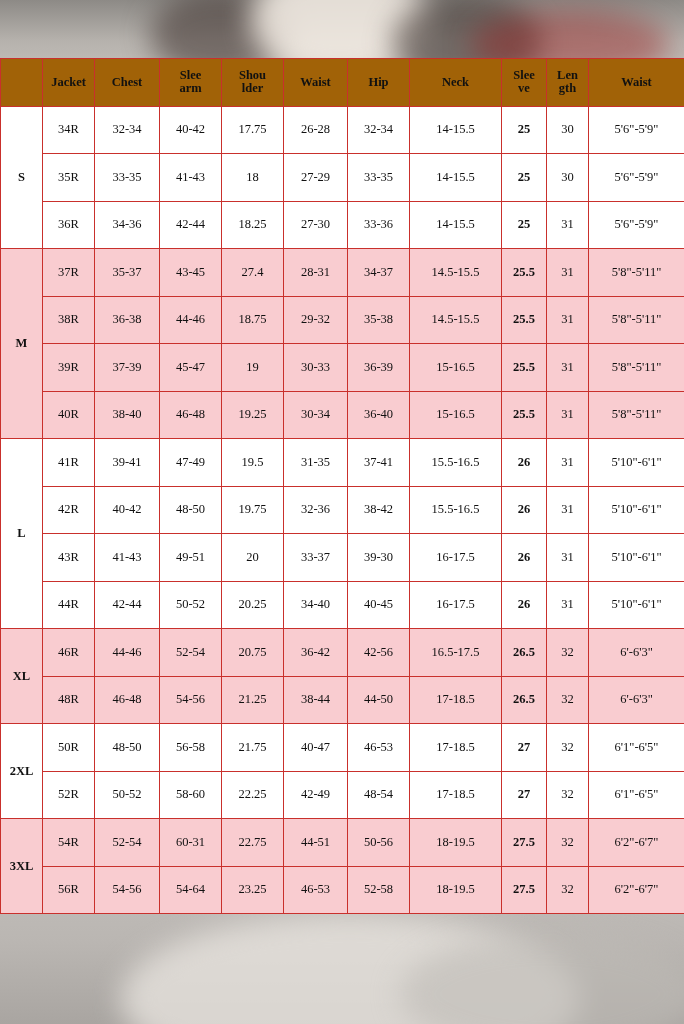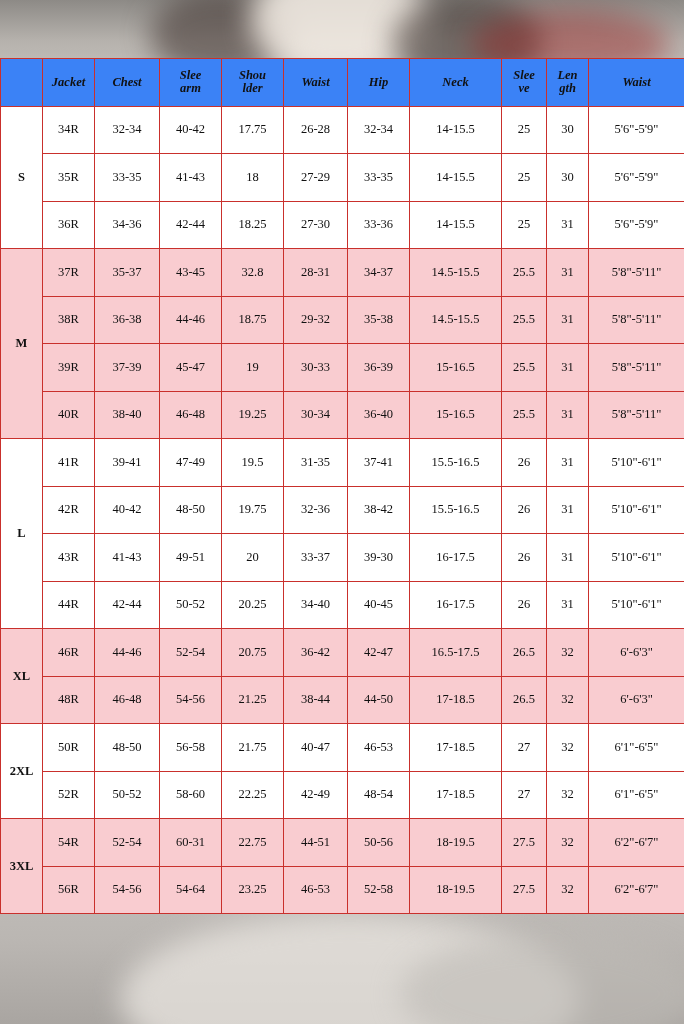--- a/index.html
+++ b/index.html
@@ -63,42 +63,41 @@
     border: 1px solid #c9302c;
     text-align: center;
     vertical-align: middle;
     color: #111111;
     font-size: 12.5px;
     padding: 0;
     height: 47.5px;
     box-sizing: border-box;
   }
   thead th {
-    background: #3b82f6;
+    background: #a16207;
     color: #ffffff;
     font-weight: bold;
     font-size: 13px;
     height: 72px;
     border: 1px solid #8e0d0d;
     line-height: 1.05;
-    font-style: italic;
   }
   td.sizecol {
     font-weight: bold;
     font-size: 14px;
     background: #ffffff;
   }
   tr.pink td {
     background: #f9ccd0;
   }
   tr.pink td.sizecol {
     background: #f9ccd0;
   }
   td.sleeve {
-    font-weight: normal;
+    font-weight: bold;
     font-size: 13.5px;
   }
   td.jacket {
     font-size: 12.5px;
   }
   
   col.c-size   { width: 42px; }
   col.c-jacket { width: 52px; }
   col.c-chest  { width: 65px; }
   col.c-over   { width: 62px; }
@@ -199,21 +198,21 @@
           <td>14-15.5</td>
           <td class="sleeve">25</td>
           <td>31</td>
           <td>5'6"-5'9"</td>
         </tr>
         <tr class="pink">
           <td class="sizecol" rowspan="4">M</td>
           <td class="jacket">37R</td>
           <td>35-37</td>
           <td>43-45</td>
-          <td>32.8</td>
+          <td>27.4</td>
           <td>28-31</td>
           <td>34-37</td>
           <td>14.5-15.5</td>
           <td class="sleeve">25.5</td>
           <td>31</td>
           <td>5'8"-5'11"</td>
         </tr>
         <tr class="pink">
           <td class="jacket">38R</td>
           <td>36-38</td>
@@ -299,21 +298,21 @@
           <td>31</td>
           <td>5'10"-6'1"</td>
         </tr>
         <tr class="pink">
           <td class="sizecol" rowspan="2">XL</td>
           <td class="jacket">46R</td>
           <td>44-46</td>
           <td>52-54</td>
           <td>20.75</td>
           <td>36-42</td>
-          <td>42-47</td>
+          <td>42-56</td>
           <td>16.5-17.5</td>
           <td class="sleeve">26.5</td>
           <td>32</td>
           <td>6'-6'3"</td>
         </tr>
         <tr class="pink">
           <td class="jacket">48R</td>
           <td>46-48</td>
           <td>54-56</td>
           <td>21.25</td>

